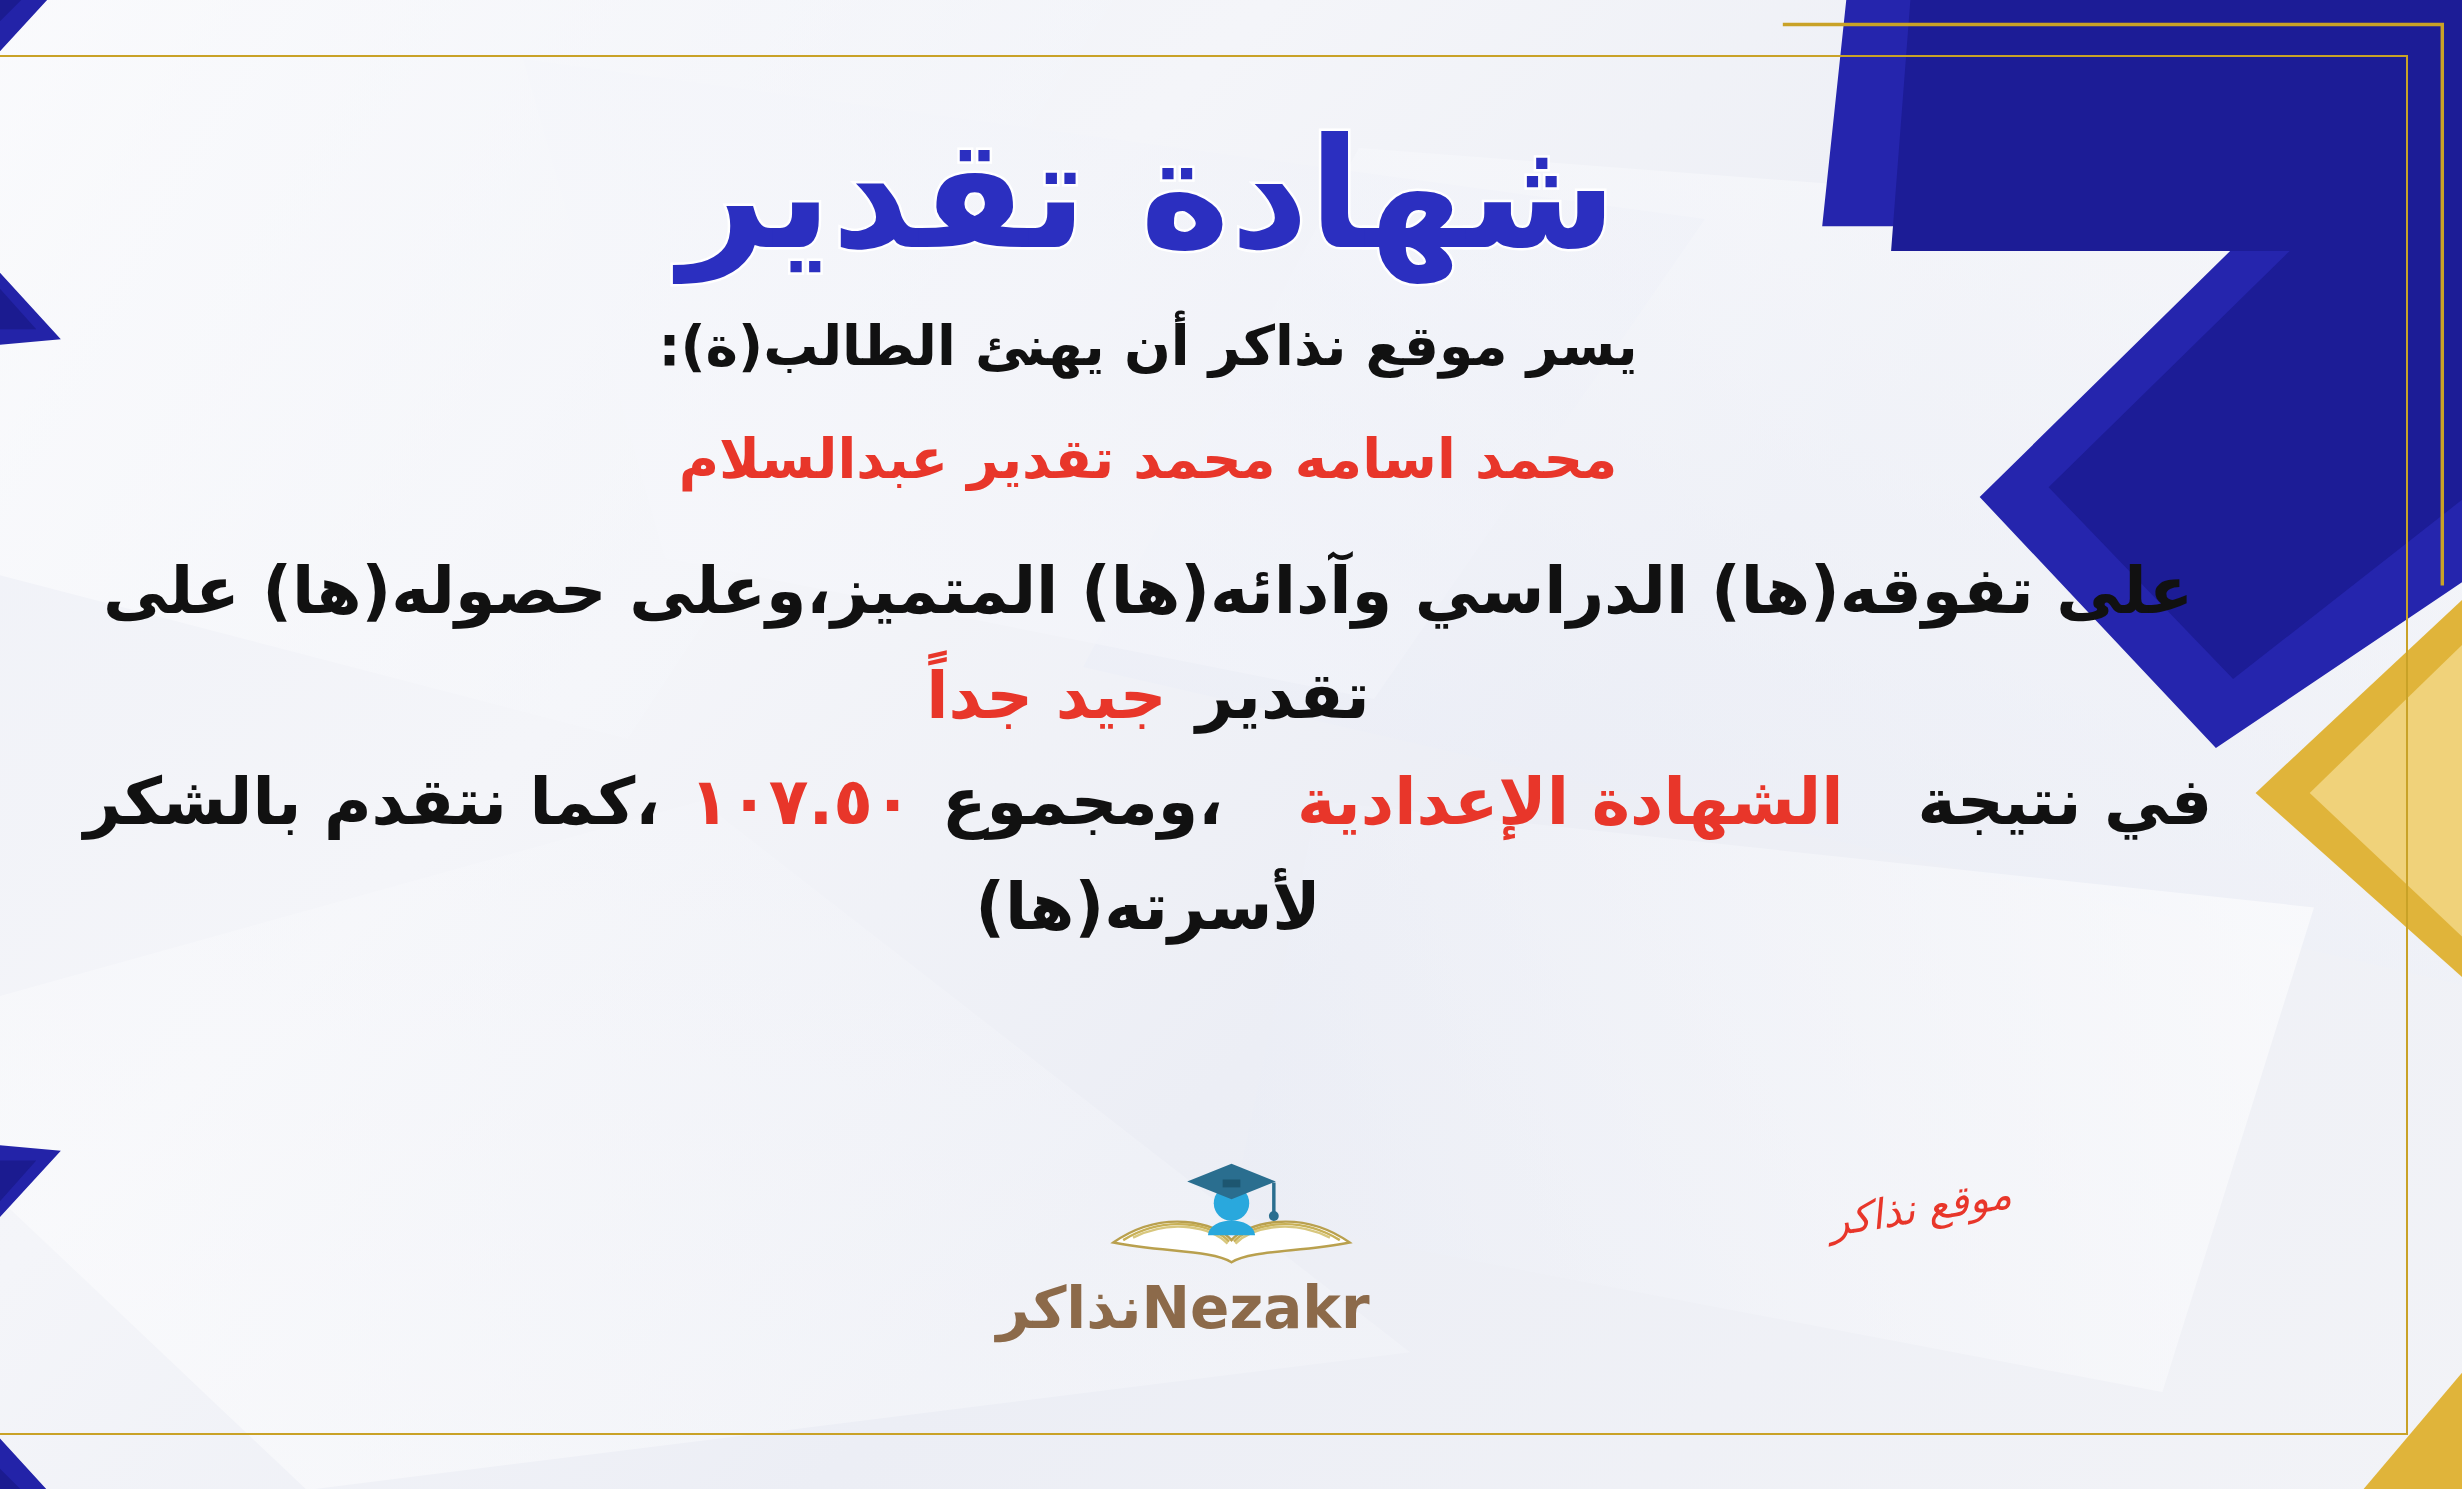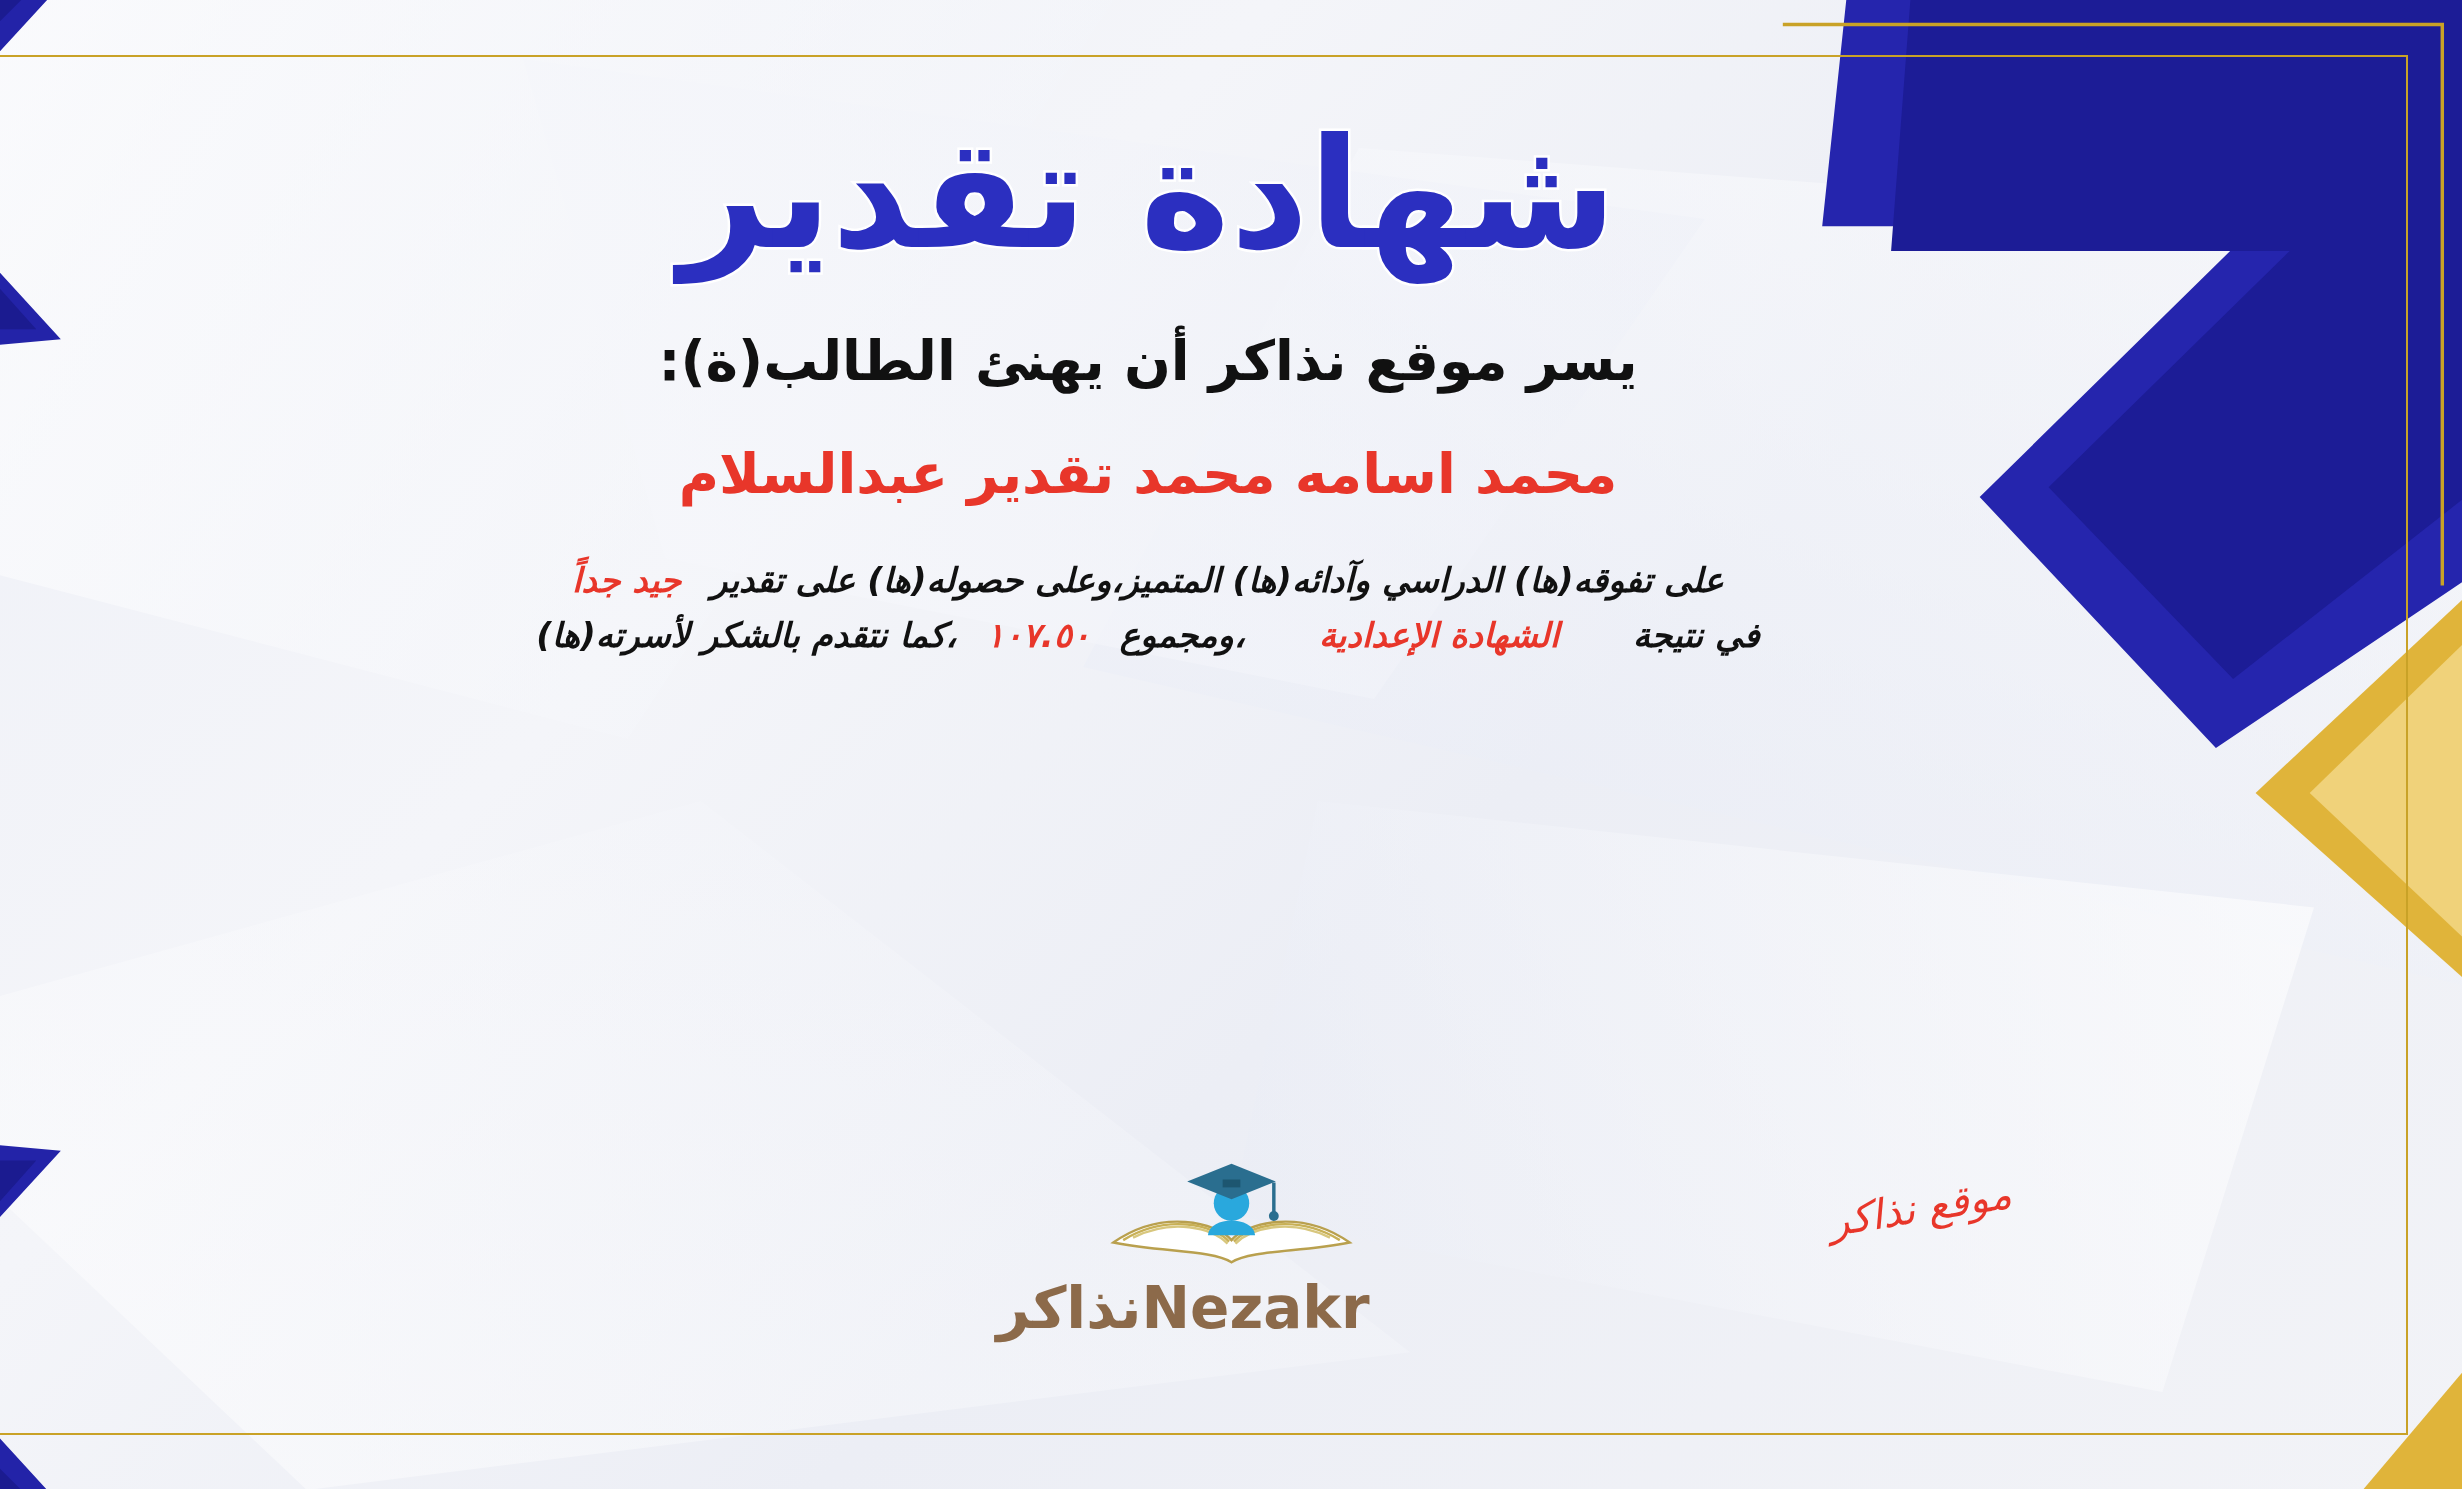--- a/index.html
+++ b/index.html
@@ -128,38 +128,37 @@
     width: 2167px;
     margin: 0 auto;
     text-align: center;
     color: #111111;
     font-family: "DejaVu Sans", sans-serif;
   }
 
   .line-intro {
     font-size: 55px;
     font-weight: bold;
-    margin-top: 23px;
+    margin-top: 8px;
     letter-spacing: 0px;
   }
 
   .student-name {
     font-size: 55px;
     font-weight: bold;
     color: #e8362a;
     margin-top: 49px;
     letter-spacing: 3px;
   }
 
   .para {
-    font-size: 34px;
+    font-size: 65px;
     font-weight: bold;
     line-height: 1.62;
     margin-top: 47px;
-    font-style: italic;
   }
   .para .red {
     color: #e8362a;
   }
   .gap-sm { display: inline-block; width: 29.5px; }
   .gap-lg { display: inline-block; width: 74px; }
 
   
   .footer {
     position: absolute;

